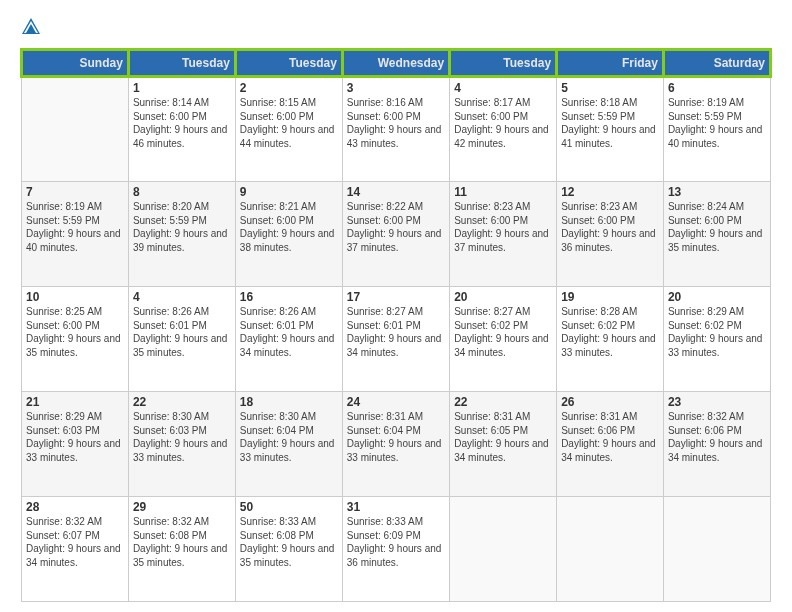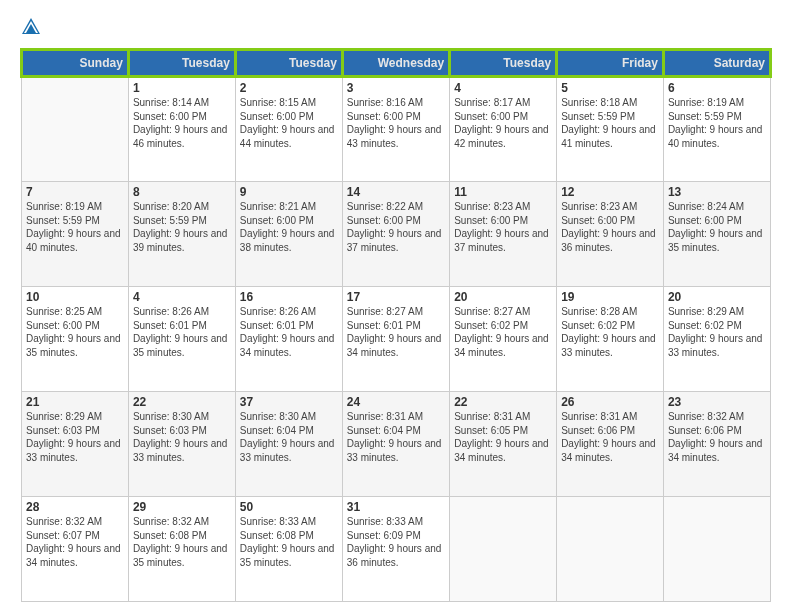--- a/index.html
+++ b/index.html
@@ -230,21 +230,21 @@
         <tr>
           <td class="row-shade">
             <div class="day-number">21</div>
             <div class="day-info">Sunrise: 8:29 AM<br>Sunset: 6:03 PM<br>Daylight: 9 hours and 33 minutes.</div>
           </td>
           <td class="row-shade">
             <div class="day-number">22</div>
             <div class="day-info">Sunrise: 8:30 AM<br>Sunset: 6:03 PM<br>Daylight: 9 hours and 33 minutes.</div>
           </td>
           <td class="row-shade">
-            <div class="day-number">37</div>
+            <div class="day-number">18</div>
             <div class="day-info">Sunrise: 8:30 AM<br>Sunset: 6:04 PM<br>Daylight: 9 hours and 33 minutes.</div>
           </td>
           <td class="row-shade">
             <div class="day-number">24</div>
             <div class="day-info">Sunrise: 8:31 AM<br>Sunset: 6:04 PM<br>Daylight: 9 hours and 33 minutes.</div>
           </td>
           <td class="row-shade">
             <div class="day-number">22</div>
             <div class="day-info">Sunrise: 8:31 AM<br>Sunset: 6:05 PM<br>Daylight: 9 hours and 34 minutes.</div>
           </td>

